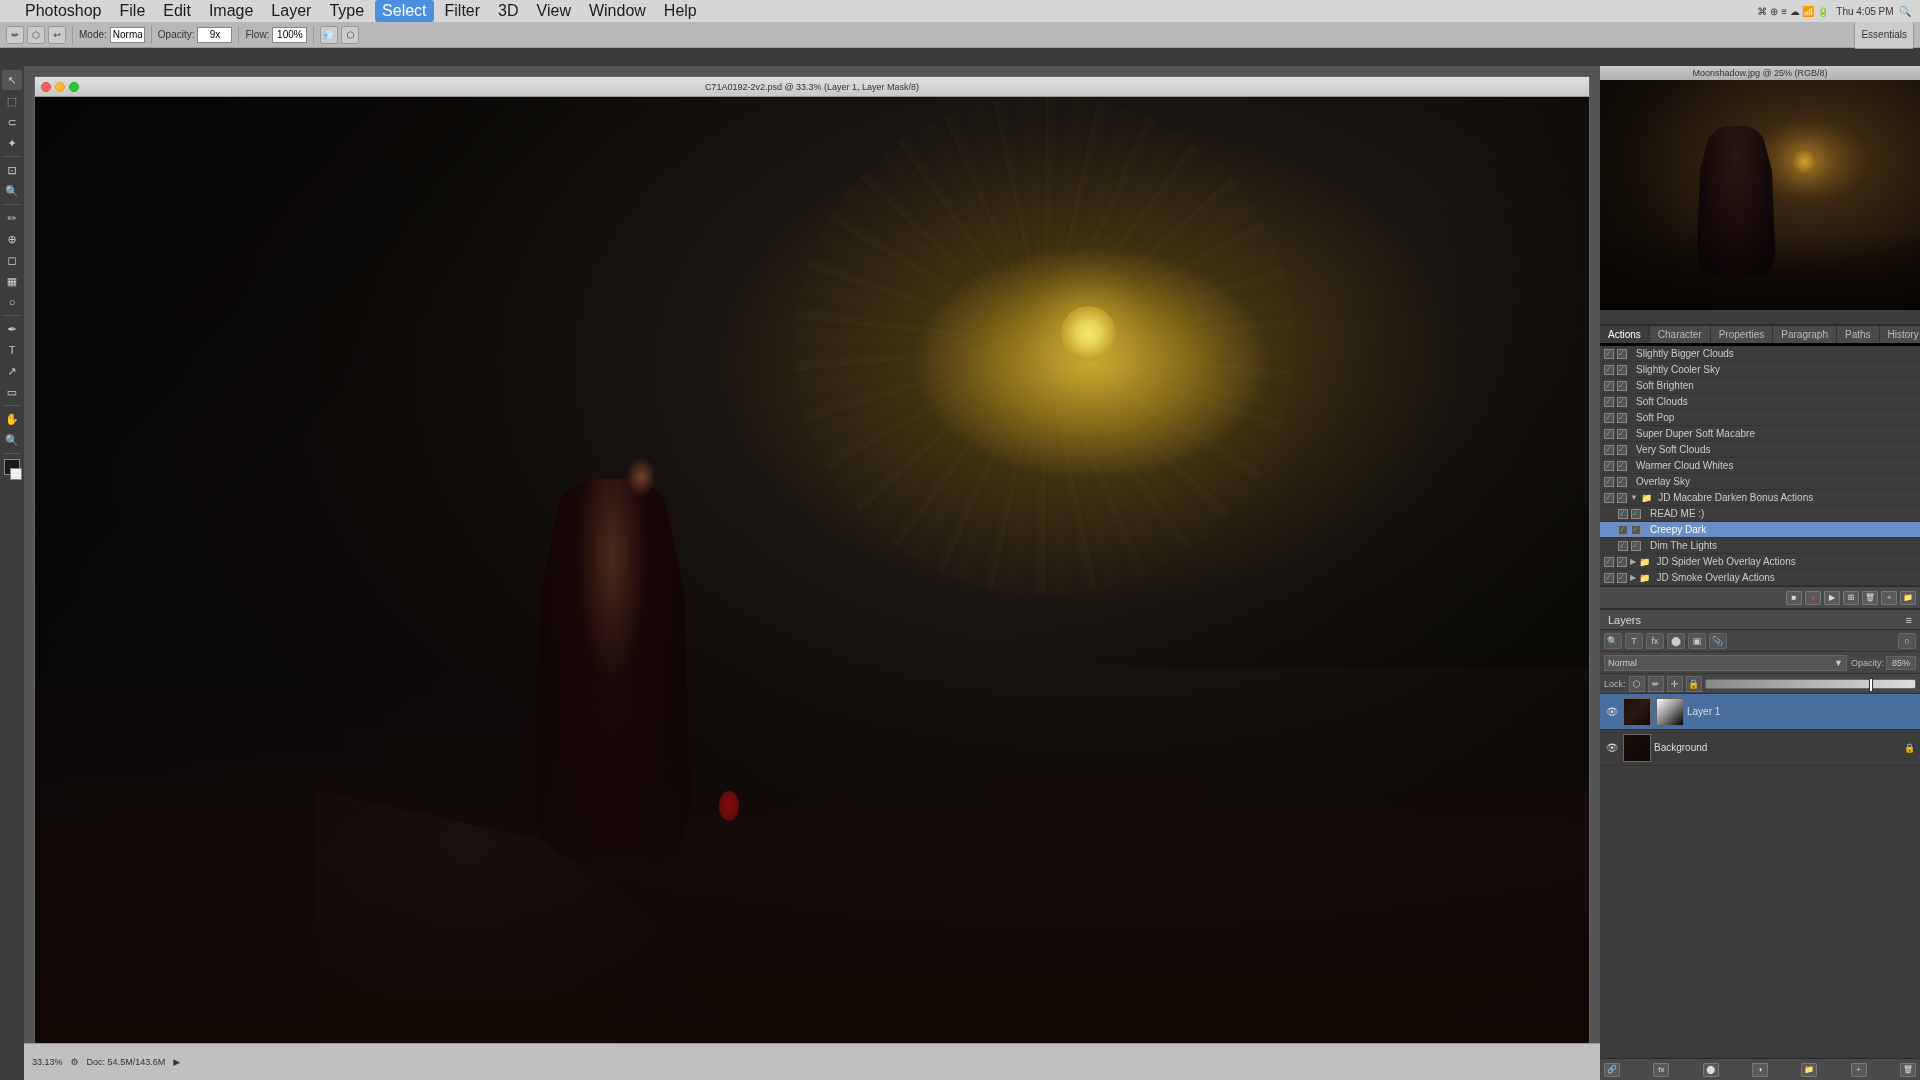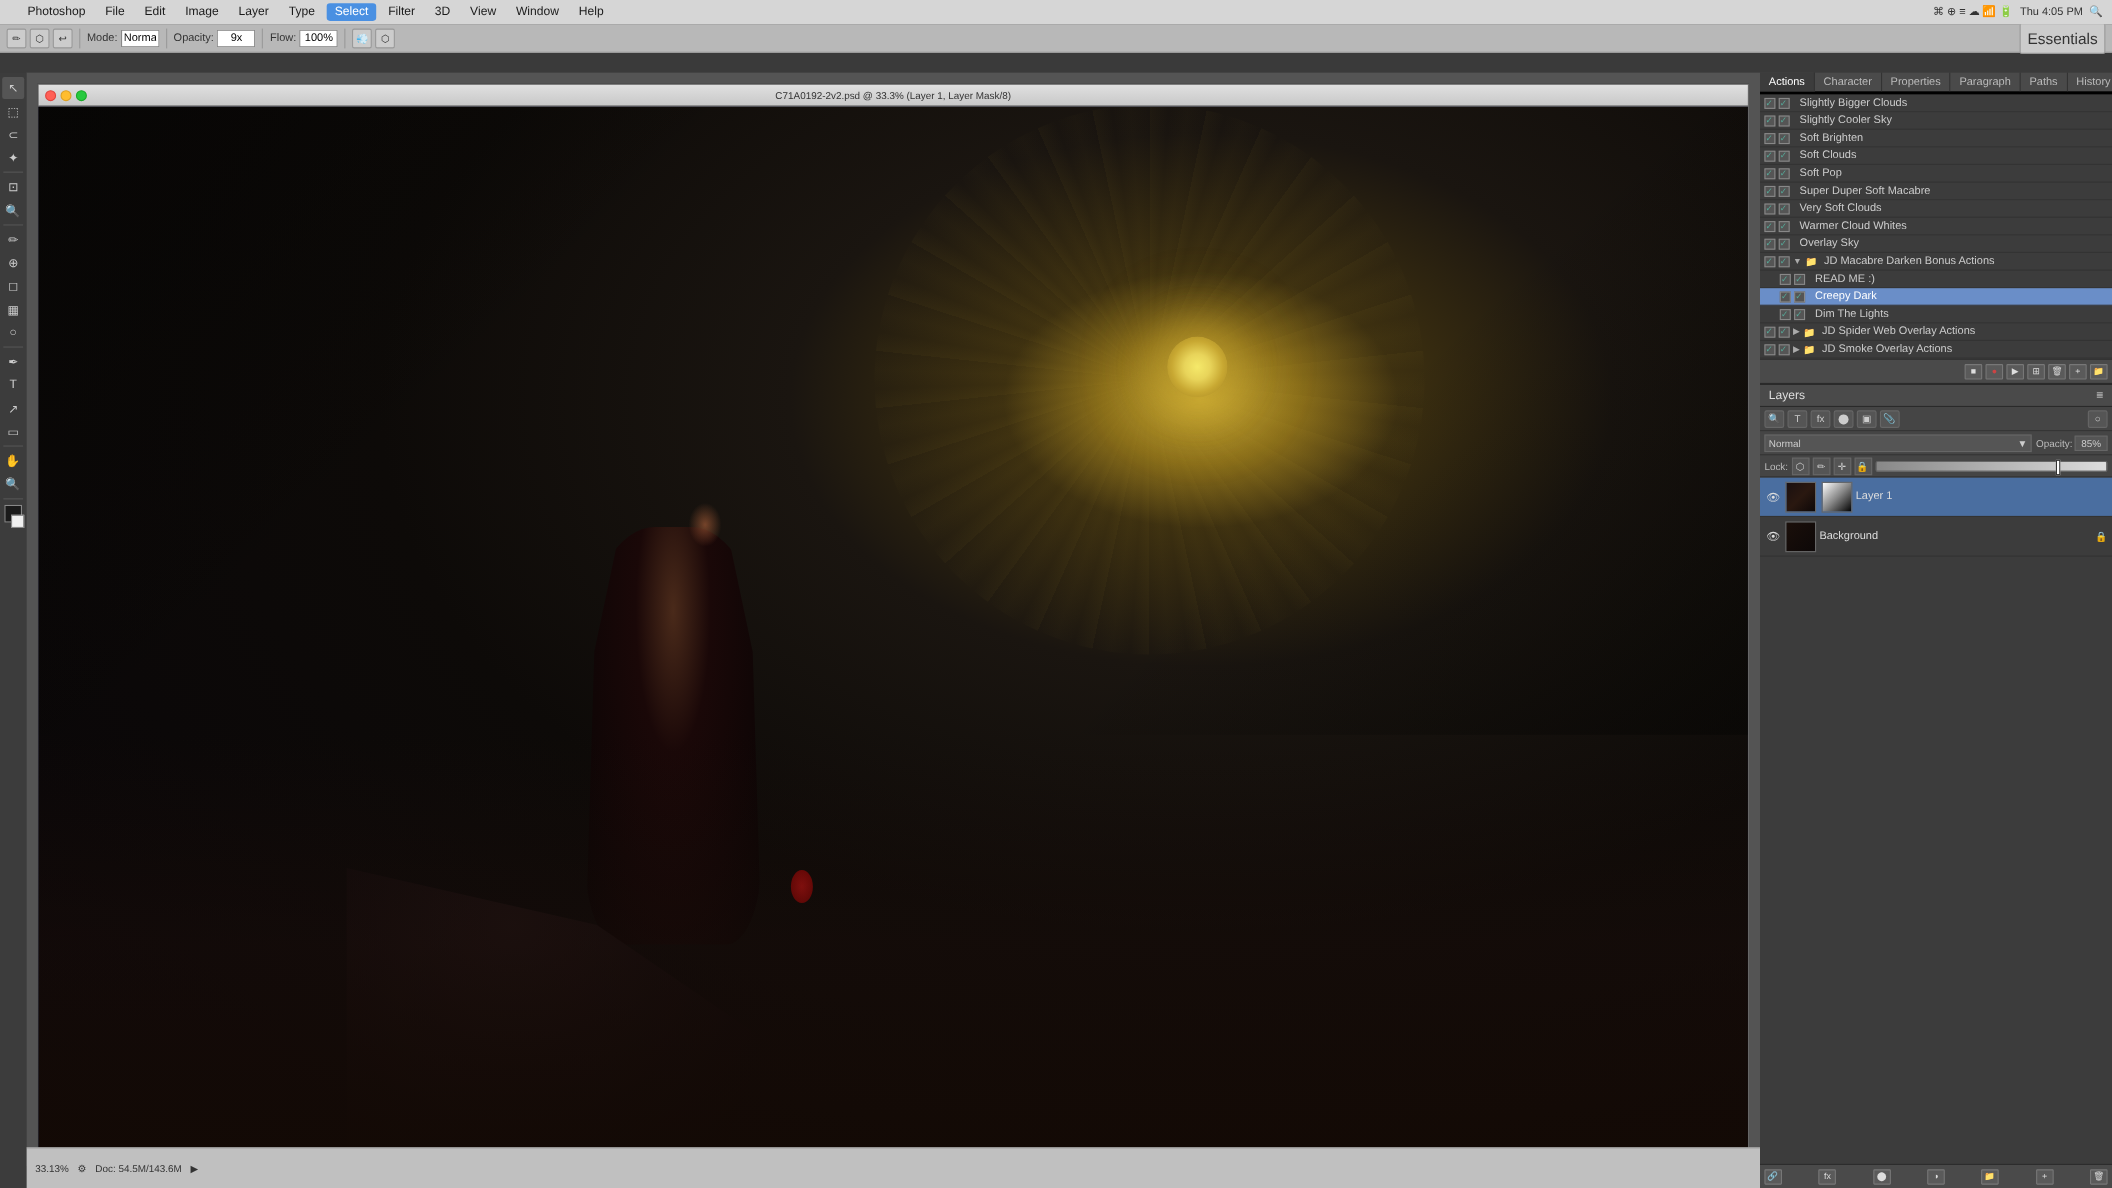--- a/index.html
+++ b/index.html
@@ -26,21 +26,21 @@
       gap: 4px;
       z-index: 100;
     }
     .apple-logo {
       font-size: 13px;
       color: #333;
       margin-right: 6px;
       font-weight: bold;
     }
     .menu-item {
-      font-size: 11px;
+      font-size: 16px;
       color: #1a1a1a;
       padding: 2px 7px;
       border-radius: 3px;
       cursor: pointer;
       white-space: nowrap;
     }
     .menu-item.active { background: #4a90e2; color: white; }
     .menu-spacer { flex: 1; }
     .menu-right {
       display: flex;
@@ -605,21 +605,21 @@
     <span class="toolbar-label">Opacity:</span>
     <input class="toolbar-input" value="9x" style="">
     <div class="toolbar-divider"></div>
     <span class="toolbar-label">Flow:</span>
     <input class="toolbar-input" value="100%" style="">
     <div class="toolbar-divider"></div>
     <div class="toolbar-btn">💨</div>
     <div class="toolbar-btn">⬡</div>
   </div>
   <span class="menu-spacer"></span>
-  <div class="toolbar-btn" style="width:auto;padding:13px 6px;font-size:14px;color:#333;">Essentials</div>
+  <div class="toolbar-btn" style="width:auto;padding:13px 6px;font-size:10px;color:#333;">Essentials</div>
 </div>
 
 <div id="canvas-area">
   <div id="canvas-doc">
 
     <div id="canvas-titlebar">
       <div class="traffic-lights">
         <div class="traffic-light tl-red"></div>
         <div class="traffic-light tl-yellow"></div>
         <div class="traffic-light tl-green"></div>
@@ -644,20 +644,33 @@
 
 <div id="status-bar">
   <span>33.13%</span>
   <span>⚙</span>
   <span>Doc: 54.5M/143.6M</span>
   <span>▶</span>
 </div>
 
 <div id="right-panels">
 
+  <div id="top-mini-panel">
+    <div id="mini-titlebar">
+      <span>Moonshadow.jpg @ 25% (RGB/8)</span>
+    </div>
+    <div id="mini-image">
+      <div class="mini-scene">
+
+        <div style="position:absolute;top:30%;left:60%;width:25px;height:25px;border-radius:50%;background:radial-gradient(circle,#d4a030,#a07020 50%,#604010 100%);box-shadow:0 0 15px 8px rgba(180,140,40,0.3);"></div>
+        <div style="position:absolute;bottom:15%;left:30%;width:80px;height:150px;background:radial-gradient(ellipse at 50% 20%,#2a1510,#0d0608 80%);border-radius:40% 40% 20% 20%;clip-path:polygon(20% 0%,80% 0%,95% 30%,100% 100%,0% 100%,5% 30%);"></div>
+        <div style="position:absolute;bottom:0;left:0;right:0;height:35%;background:linear-gradient(to top,rgba(10,5,3,0.9) 0%,transparent 100%);"></div>
+      </div>
+    </div>
+  </div>
 
   <div id="actions-panel">
     <div id="actions-tabs">
       <div class="panel-tab active">Actions</div>
       <div class="panel-tab">Character</div>
       <div class="panel-tab">Properties</div>
       <div class="panel-tab">Paragraph</div>
       <div class="panel-tab">Paths</div>
       <div class="panel-tab">History</div>
     </div>

